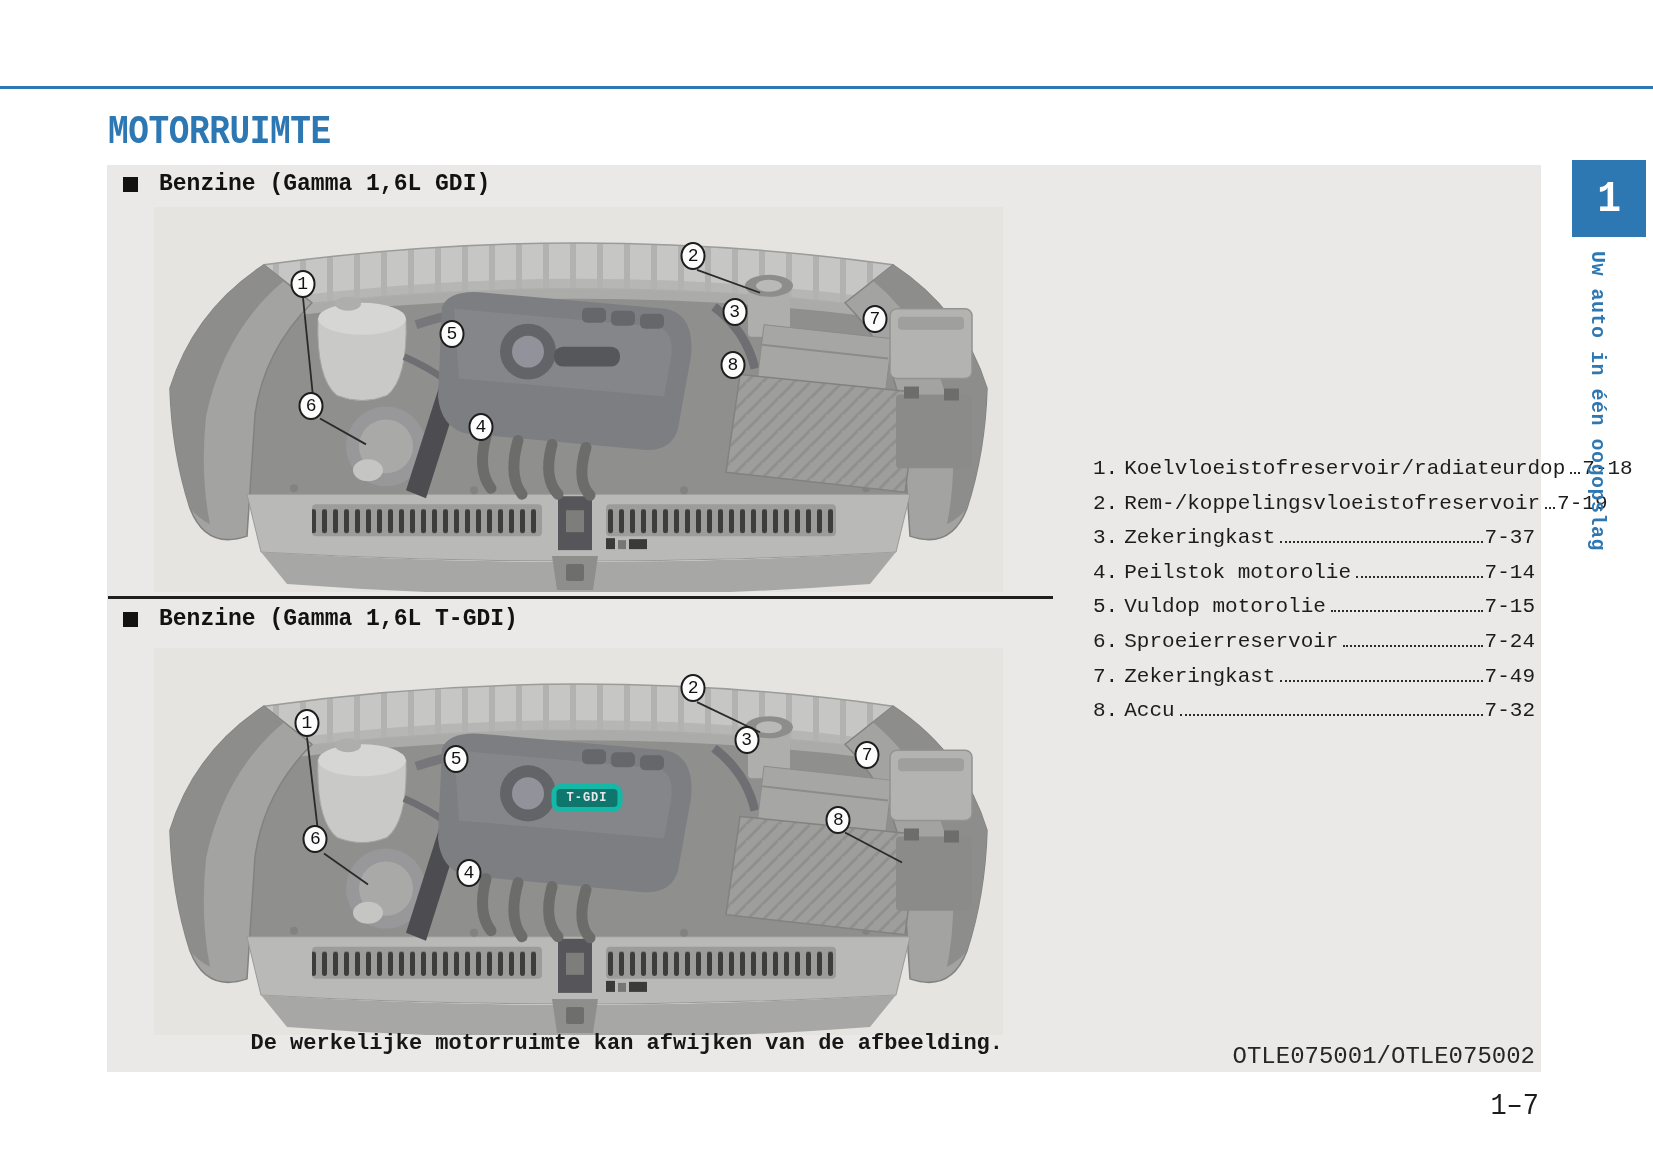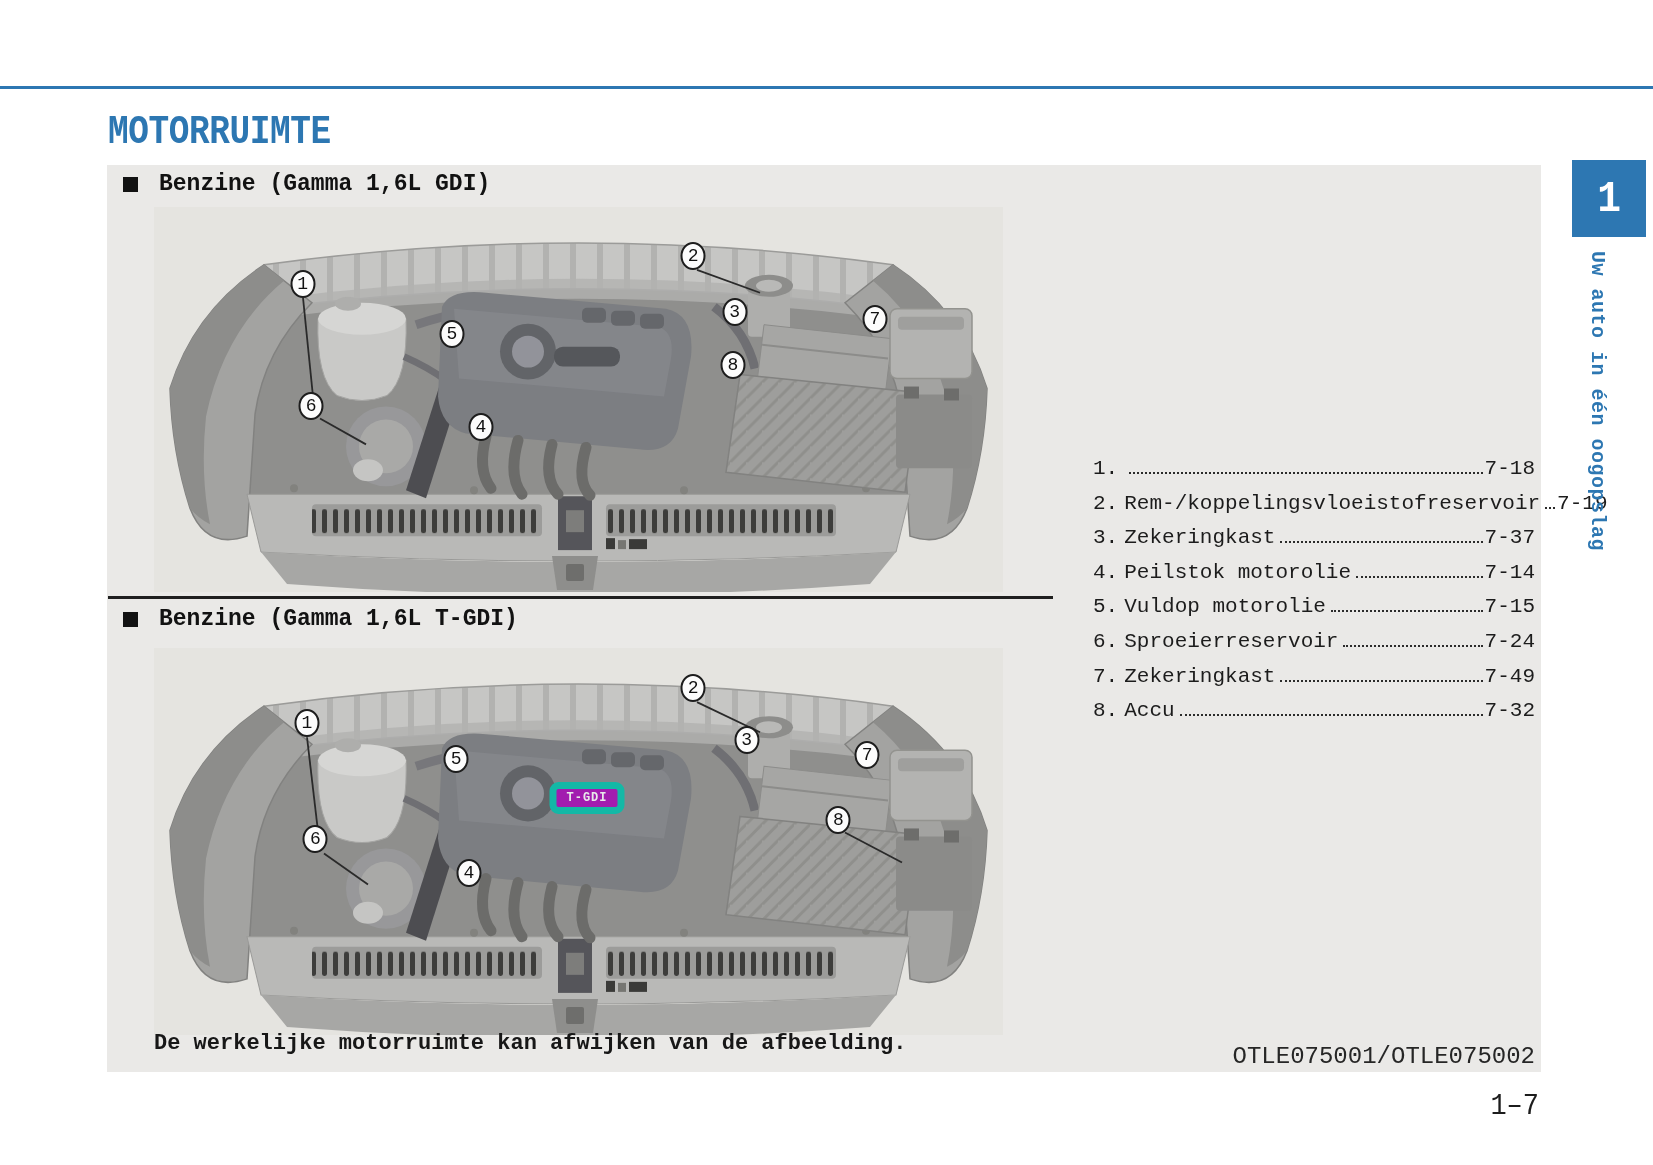--- a/index.html
+++ b/index.html
@@ -24,26 +24,26 @@
   .diagram.d1{top:42px;height:385px;}
   .diagram.d2{top:483px;height:387px;}
   .diagram svg.scene{position:absolute;left:0;top:0;width:100%;height:100%;display:block;}
 
   .callout{position:absolute;transform:translate(-50%,-50%);width:25px;height:28px;
       background:#fcfcfc;border:2px solid #1d1d1d;border-radius:50%;
       display:flex;align-items:center;justify-content:center;
       font-size:18px;font-weight:400;color:#111;box-sizing:border-box;}
 
   .cover-badge{position:absolute;left:51%;top:38.7%;transform:translate(-50%,-50%);
-      background:#a21caf;color:#e8e8ea;border:7px solid #14b8a6;border-radius:9px;
+      background:#0f766e;color:#e8e8ea;border:5px solid #14b8a6;border-radius:9px;
       font-size:12px;font-weight:700;letter-spacing:1px;padding:2px 10px;white-space:nowrap;}
 
   .divider{position:absolute;left:1px;top:431px;width:945px;height:2.5px;background:#1f1f1f;}
 
-  .caption{position:absolute;left:47px;top:866px;width:849px;text-align:left;
+  .caption{position:absolute;left:47px;top:866px;width:849px;text-align:right;
       font-size:22px;font-weight:700;color:#171717;}
 
   .parts-list{position:absolute;left:986px;top:292px;width:442px;}
   .part-row{display:flex;align-items:baseline;height:34.6px;font-size:21px;color:#1c1c1c;
       white-space:nowrap;}
   .part-num{margin-right:6px;}
   .part-leader{flex:1 1 auto;border-bottom:2.6px dotted #2b2b2b;margin:0 2px 5px 5px;min-width:10px;}
   .part-page{flex:0 0 auto;}
 
   .image-code{position:absolute;right:6px;top:878px;font-size:24px;color:#262626;}
@@ -196,20 +196,21 @@
       <div class="callout" style="left:19.0%;top:49.4%">6</div>
       <div class="callout" style="left:84.0%;top:27.6%">7</div>
       <div class="callout" style="left:80.6%;top:44.4%">8</div>
     </div>
 
     <div class="caption">De werkelijke motorruimte kan afwijken van de afbeelding.</div>
 
     <div class="parts-list">
       <div class="part-row">
         <span class="part-num">1.</span>
+        <span class="part-label">Koelvloeistofreservoir/radiateurdop</span>
         <span class="part-leader"></span>
         <span class="part-page">7-18</span>
       </div>
       <div class="part-row">
         <span class="part-num">2.</span>
         <span class="part-label">Rem-/koppelingsvloeistofreservoir</span>
         <span class="part-leader"></span>
         <span class="part-page">7-19</span>
       </div>
       <div class="part-row">

